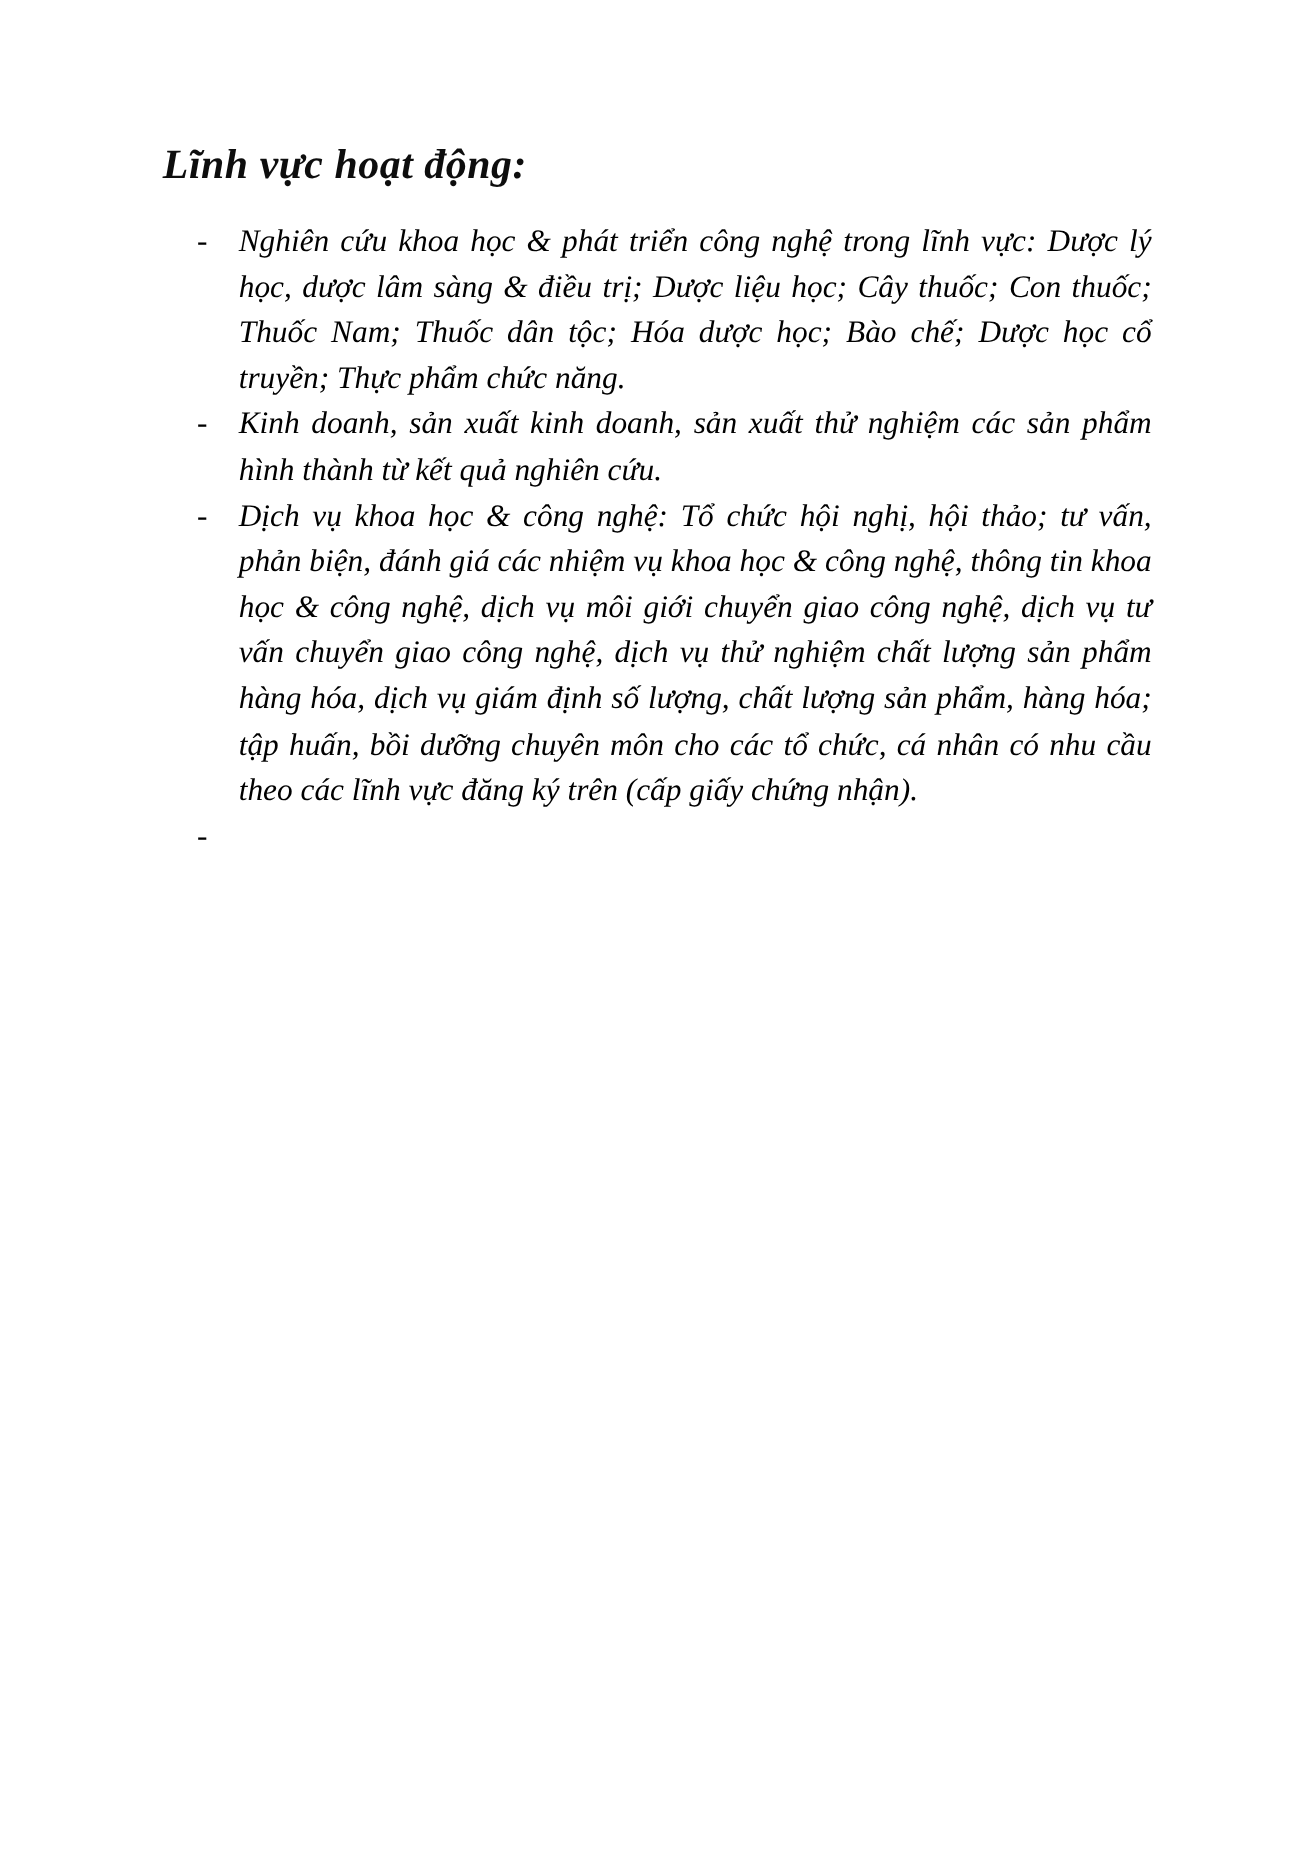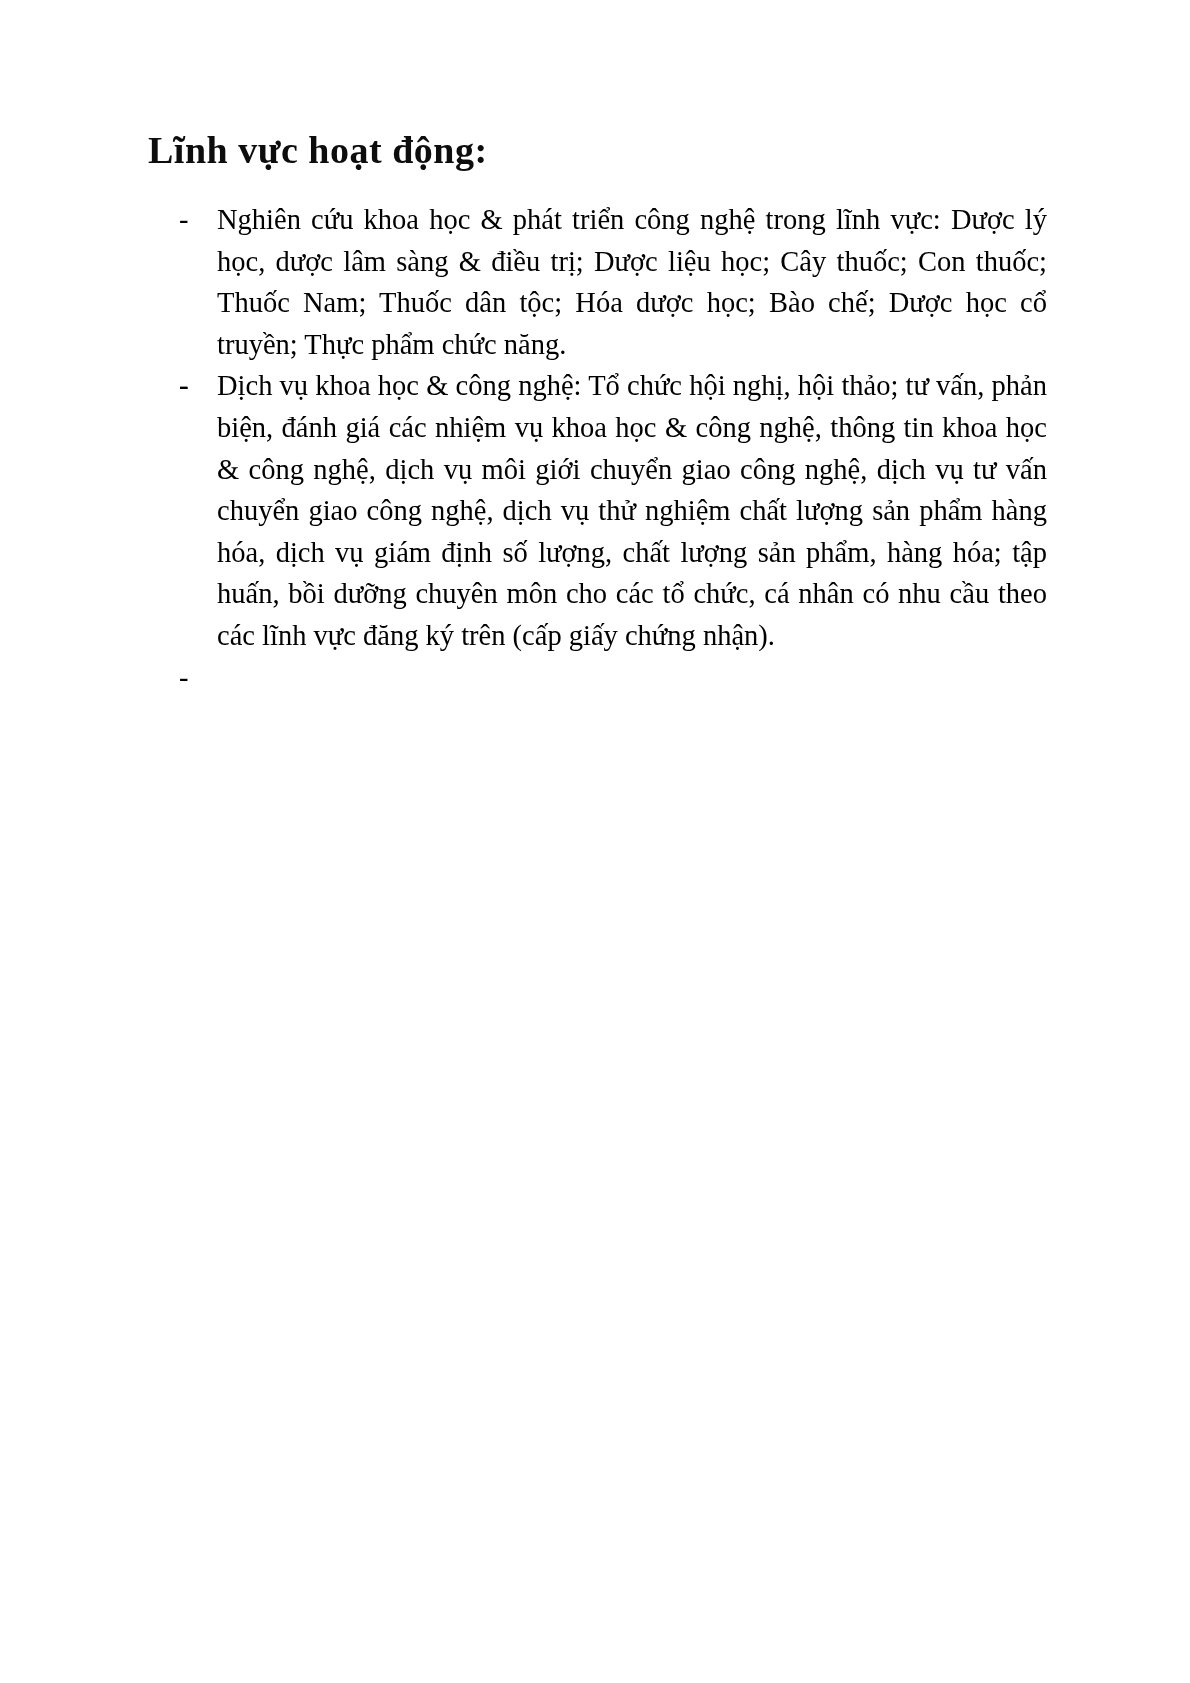--- a/index.html
+++ b/index.html
@@ -8,20 +8,21 @@
     background: #ffffff;
   }
   .page {
     position: relative;
     width: 1190px;
     height: 1305px;
     background: #ffffff;
     font-family: "Liberation Serif", serif;
     color: #000000;
     overflow: hidden;
+    font-style: italic;
   }
   .heading {
     position: absolute;
     left: 148px;
     top: 128px;
     margin: 0;
     font-size: 38px;
     font-weight: bold;
     color: #0d0d0d;
     letter-spacing: 0.5px;
@@ -99,20 +100,21 @@
 
   <h1 class="heading">Lĩnh vực hoạt động:</h1>
 
   <ul class="bullet-list">
     <li class="bullet-item">
       <span class="bullet-marker">-</span>
       <span>Nghiên cứu khoa học &amp; phát triển công nghệ trong lĩnh vực: Dược lý học, dược lâm sàng &amp; điều trị; Dược liệu học; Cây thuốc; Con thuốc; Thuốc Nam; Thuốc dân tộc; Hóa dược học; Bào chế; Dược học cổ truyền; Thực phẩm chức năng.</span>
     </li>
     <li class="bullet-item">
       <span class="bullet-marker">-</span>
+      <span>Kinh doanh, sản xuất kinh doanh, sản xuất thử nghiệm các sản phẩm hình thành từ kết quả nghiên cứu.</span>
     </li>
     <li class="bullet-item">
       <span class="bullet-marker">-</span>
       <span>Dịch vụ khoa học &amp; công nghệ: Tổ chức hội nghị, hội thảo; tư vấn, phản biện, đánh giá các nhiệm vụ khoa học &amp; công nghệ, thông tin khoa học &amp; công nghệ, dịch vụ môi giới chuyển giao công nghệ, dịch vụ tư vấn chuyển giao công nghệ, dịch vụ thử nghiệm chất lượng sản phẩm hàng hóa, dịch vụ giám định số lượng, chất lượng sản phẩm, hàng hóa; tập huấn, bồi dưỡng chuyên môn cho các tổ chức, cá nhân có nhu cầu theo các lĩnh vực đăng ký trên (cấp giấy chứng nhận).</span>
     </li>
     <li class="bullet-item">
       <span class="bullet-marker">-</span>
     </li>
   </ul>
 

